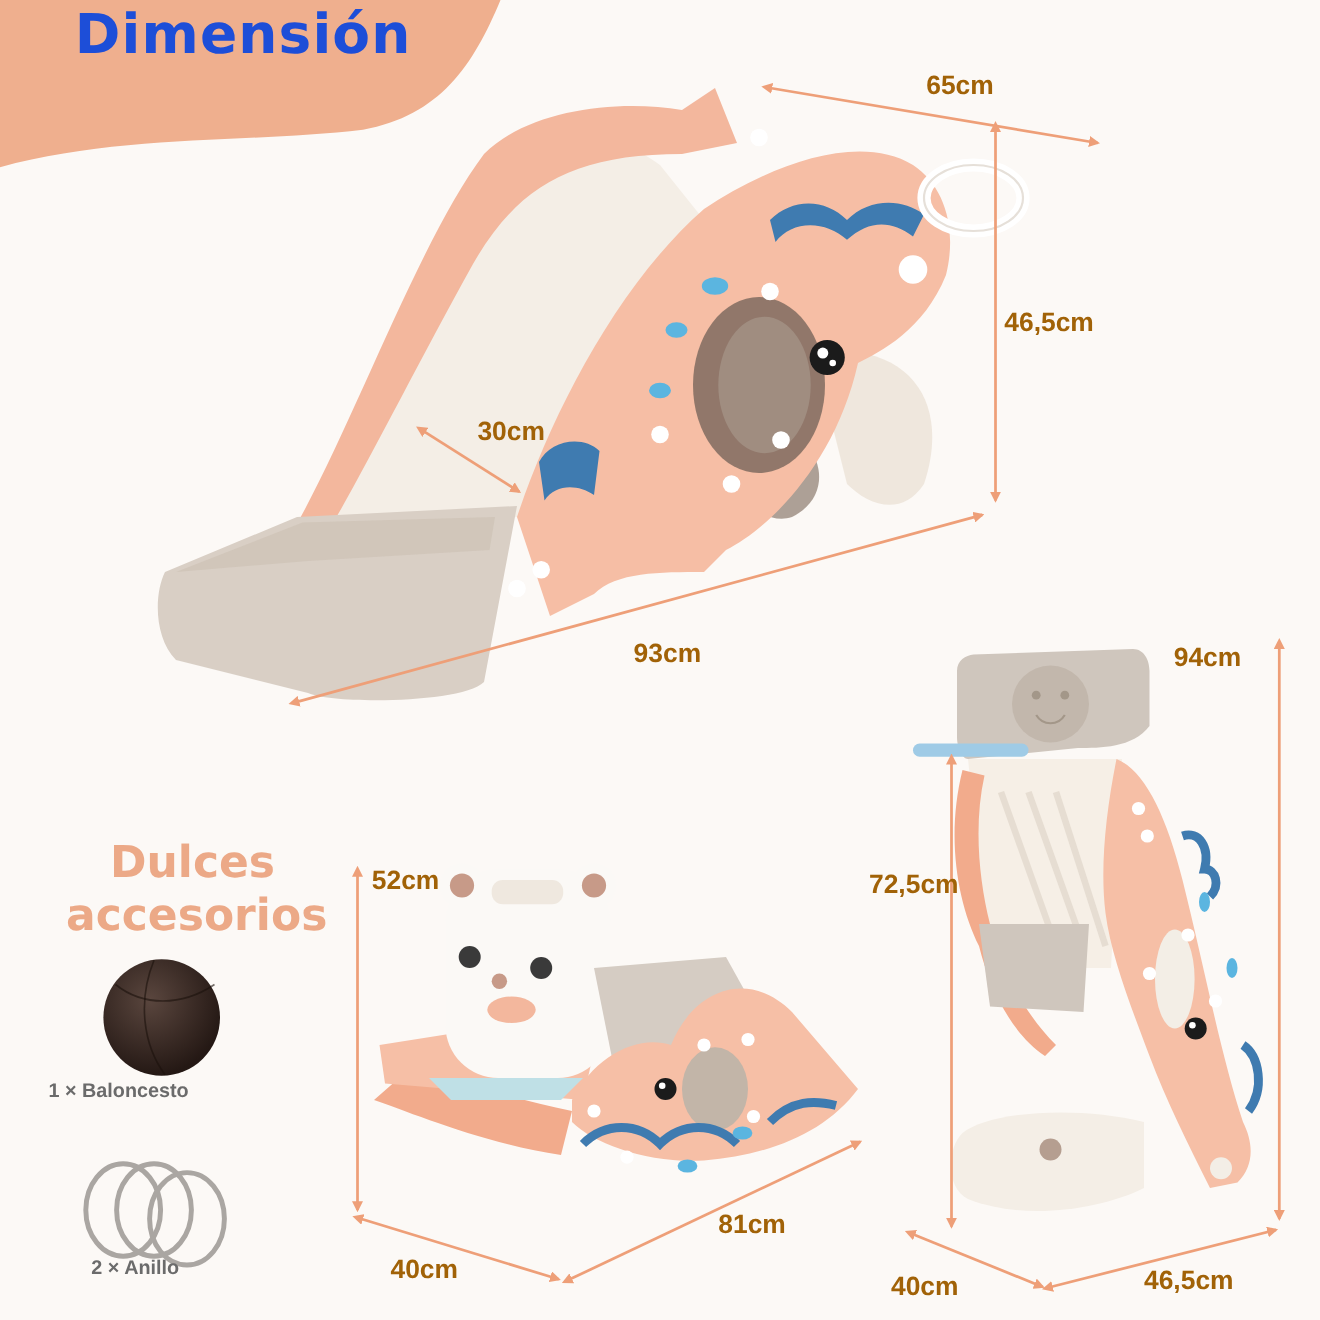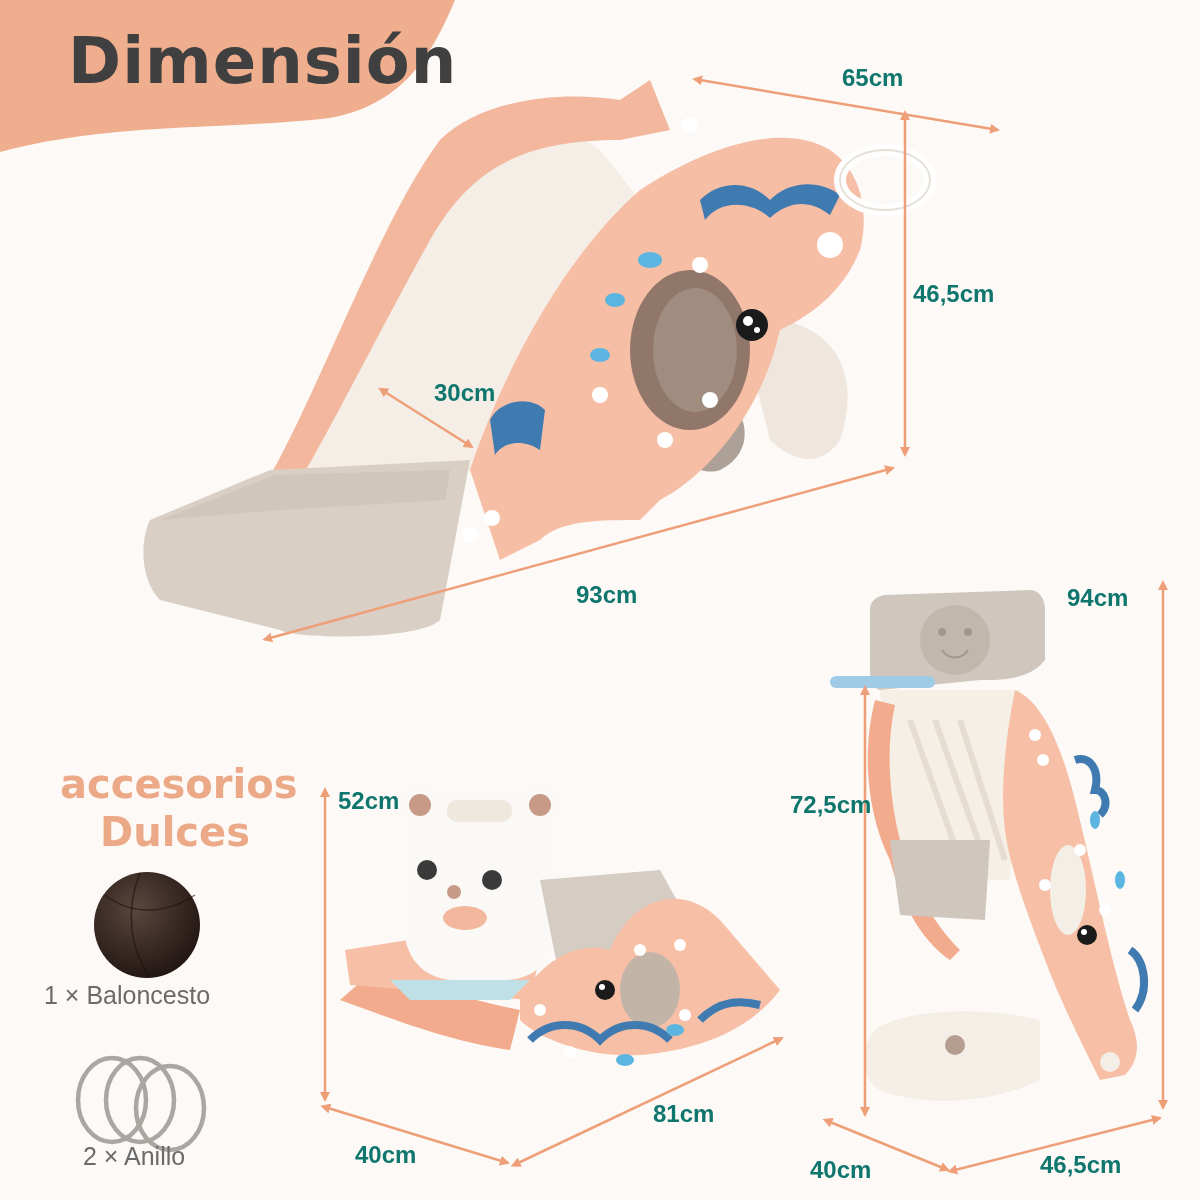--- a/index.html
+++ b/index.html
@@ -3,35 +3,35 @@
 <meta charset="utf-8">
 <style>
   html, body { margin: 0; padding: 0; }
   body {
     width: 1200px; height: 1200px; position: relative; overflow: hidden;
     background: #fcf9f6;
     font-family: "Liberation Sans", sans-serif;
   }
   .banner { position: absolute; left: 0; top: 0; width: 460px; height: 160px; }
   .title {
-    position: absolute; left: 68px; top: 24px;
+    position: absolute; left: 68px; top: 2px;
     font-family: "DejaVu Sans", sans-serif;
-    font-size: 64px; font-weight: bold; color: #404040; letter-spacing: 1px;
+    font-size: 50px; font-weight: bold; color: #1d4ed8; letter-spacing: 1px;
   }
   .dim {
-    position: absolute; font-weight: bold; font-size: 24px; color: #0f766e;
+    position: absolute; font-weight: bold; font-size: 24px; color: #a16207;
     white-space: nowrap;
   }
   .subtitle {
     position: absolute; font-family: "DejaVu Sans", sans-serif;
     font-weight: bold; font-size: 40px; color: #eca987; line-height: 48px;
     text-align: center;
   }
   .acc-label {
-    position: absolute; font-weight: normal; font-size: 25px; color: #6b6b6b; white-space: nowrap;
+    position: absolute; font-weight: bold; font-size: 18px; color: #6b6b6b; white-space: nowrap;
   }
   svg.layer { position: absolute; left: 0; top: 0; }
 </style>
 </head>
 <body>
 
 <svg class="banner" viewBox="0 0 460 160" width="460" height="160">
   <path d="M0,0 H455 C430,60 400,105 330,118 C230,130 110,122 0,152 Z" fill="#efaf8e"></path>
 </svg>
 <div class="title">Dimensión</div>
@@ -192,22 +192,22 @@
     <line x1="955" y1="1170" x2="1160" y2="1118" marker-start="url(#at)" marker-end="url(#ah)"></line>
   </g>
 </svg>
 
 <div class="dim" style="left:842px; top:64px;">65cm</div>
 <div class="dim" style="left:913px; top:280px;">46,5cm</div>
 <div class="dim" style="left:434px; top:379px;">30cm</div>
 <div class="dim" style="left:576px; top:581px;text-align:center;">93cm</div>
 
 <div class="subtitle" style="left:60px; top:760px; width:230px;">
+  <div>Dulces</div>
   <div>accesorios</div>
-  <div>Dulces</div>
 </div>
 <div class="acc-label" style="left:44px; top:981px;">1 × Baloncesto</div>
 <div class="acc-label" style="left:83px; top:1142px;">2 × Anillo</div>
 
 <div class="dim" style="left:338px; top:787px;">52cm</div>
 <div class="dim" style="left:355px; top:1141px;">40cm</div>
 <div class="dim" style="left:653px; top:1100px;">81cm</div>
 
 <div class="dim" style="left:1067px; top:584px;">94cm</div>
 <div class="dim" style="left:790px; top:791px;">72,5cm</div>

